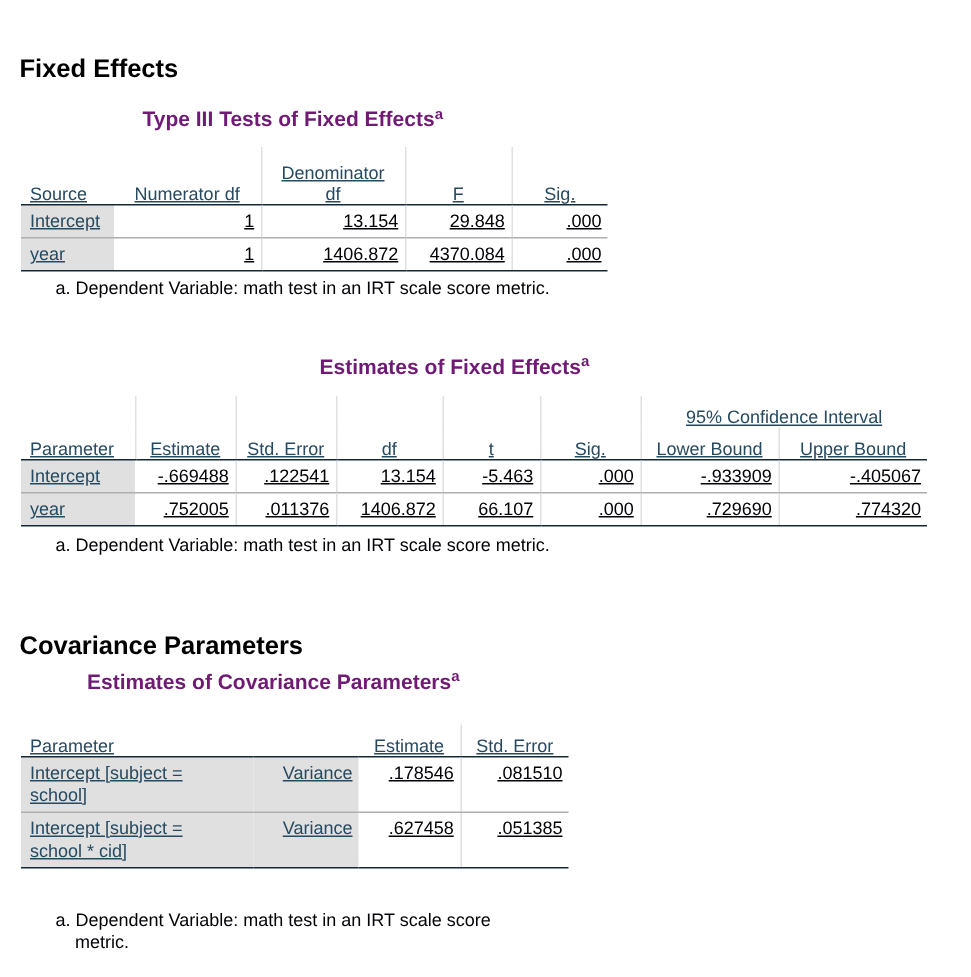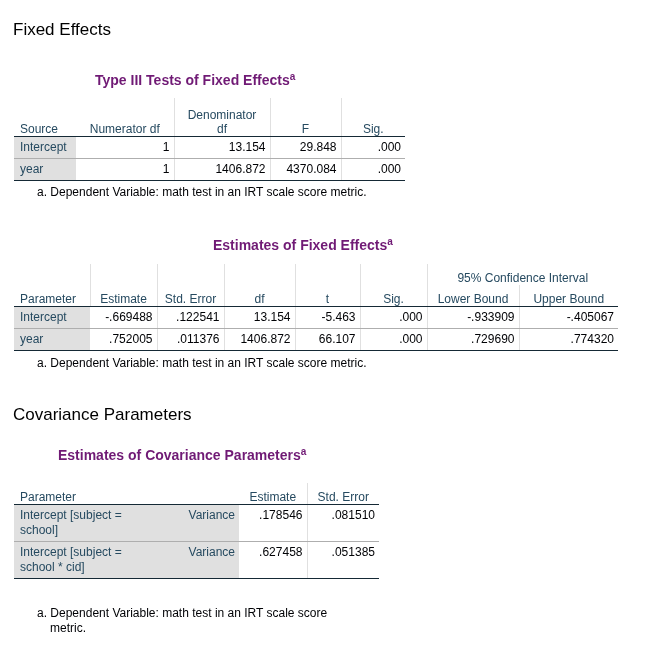--- a/index.html
+++ b/index.html
@@ -1,22 +1,22 @@
 <!DOCTYPE html>
 <html><head>
 <meta charset="utf-8">
 <style>
   html, body { margin: 0; padding: 0; background: #ffffff; }
   body { width: 647px; height: 651px; position: relative; overflow: hidden;
          font-family: "Liberation Sans", sans-serif; color: #000; }
-  .section-title { position: absolute; left: 13px; font-weight: normal; font-size: 17px; color: #000; }
+  .section-title { position: absolute; left: 13px; font-weight: bold; font-size: 17px; color: #000; margin-top: 16px; }
   .table-title { position: absolute; font-weight: bold; font-size: 14px; color: #701a75; white-space: nowrap; }
   .table-title sup { font-size: 10px; vertical-align: 5px; }
   table { position: absolute; border-collapse: collapse; font-size: 12px; color: #264a60; }
-  td, th { padding: 0 4px; font-weight: normal; white-space: nowrap; }
+  td, th { padding: 0 4px; font-weight: normal; white-space: nowrap; text-decoration: underline; }
   th { color: #264a60; vertical-align: bottom; }
   .hdr-bottom th, .hdr-bottom td { border-bottom: 1.5px solid #152935; }
   .vline { border-left: 1px solid #e0e0e0; }
   .lbl { background: #e0e0e0; text-align: left; padding-left: 6px; }
   .num { text-align: right; color: #010205; }
   .row-sep td { border-bottom: 1px solid #aeaeae; }
   .last td { border-bottom: 1.5px solid #152935; }
   .foot { position: absolute; font-size: 12px; color: #010205; }
   .center { text-align: center; }
 </style>

